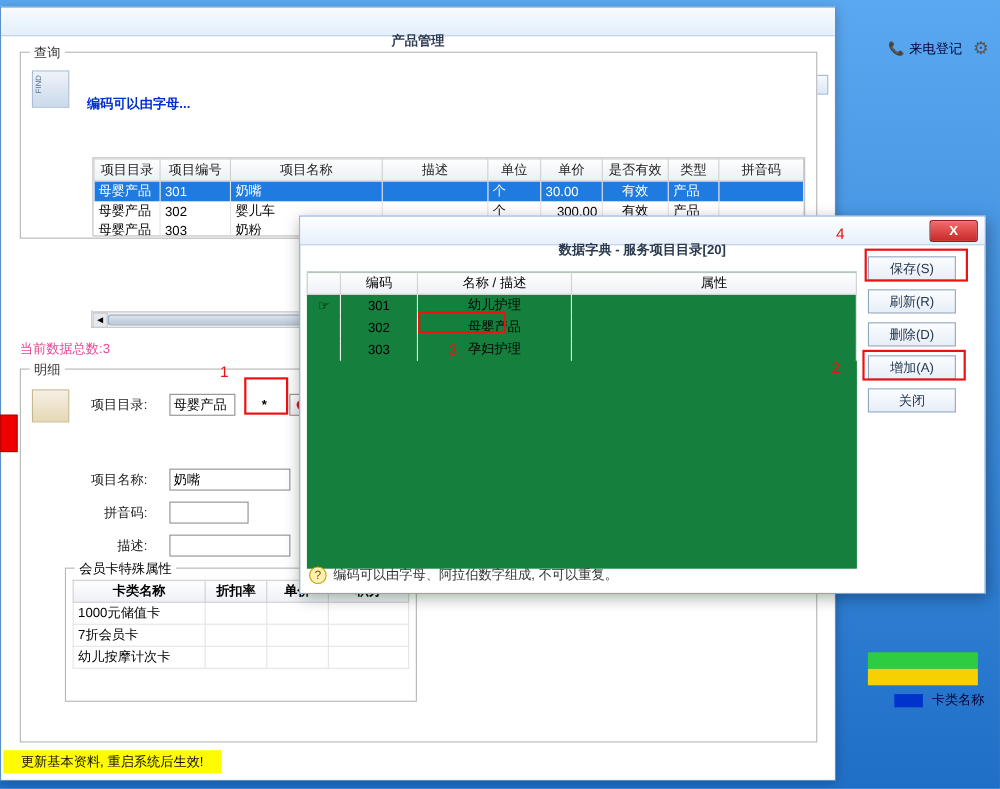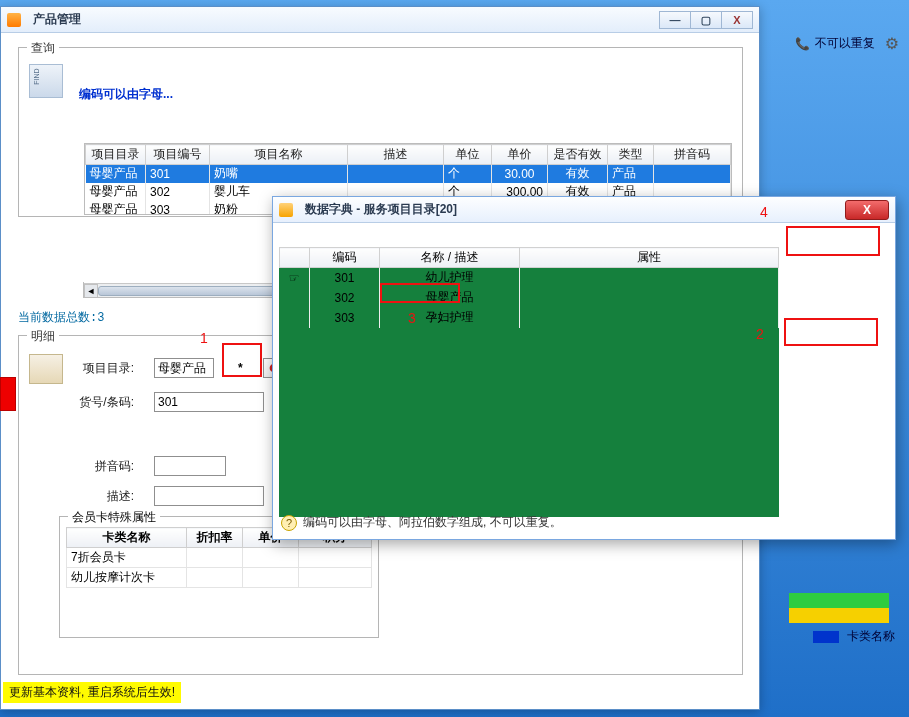--- a/index.html
+++ b/index.html
@@ -30,22 +30,22 @@
   .win {
     position:absolute; top:6px; left:0; width:760px; height:704px;
     background:#fff;
     border:1px solid #5b8fc8;
     box-shadow:0 2px 10px rgba(0,0,0,0.25);
   }
   .titlebar {
     height:26px;
     background:linear-gradient(#f8fbff,#e3eefb);
     border-bottom:1px solid #b8cde6;
-    display:flex; align-items:center; gap:12px; padding:0 6px;
-    color:#2a3a50; font-weight:bold;
+    display:flex; align-items:center; gap:22px; padding:0 6px;
+    color:#2a3a50; font-weight:bold;flex-direction:column;
   }
   .titlebar .app-icon { width:14px;height:14px; background:linear-gradient(#ffb347,#ff7b00); border-radius:2px;}
   .winctrl { margin-left:auto; display:flex; gap:0;}
   .winctrl span {
     width:32px;height:18px; text-align:center; line-height:16px;
     background:linear-gradient(#f6f9fd,#dbe8f8); border:1px solid #9fb7d4; margin-left:-1px;
     font-size:11px; color:#33485f;
   }
   .winctrl span:last-child { color:#933; }
 
@@ -74,39 +74,39 @@
   }
   .grid table { width:100%; border-collapse:collapse; }
   .grid th { background:linear-gradient(#fefefe,#ebeff5); border:1px solid #cfcfcf; font-weight:normal; color:#222; height:20px; }
   .grid td { border-right:1px solid #e4e4e4; height:18px; padding:0 4px;}
   .grid tr.sel td { background:#1f7be0; color:#fff; }
   .grid .scroll { position:absolute; bottom:0; left:0; right:0; height:14px; background:#eceef0; border-top:1px solid #c8c8c8;}
   .grid .scroll .thumb{ position:absolute; left:14px; top:2px; height:10px; width:230px; background:linear-gradient(#dbe3ec,#b9c7d8); border:1px solid #9daebf; border-radius:3px;}
   .grid .scroll .ar{ position:absolute; top:0; width:14px;height:14px; background:#e5e8ec; border:1px solid #c1c1c1; text-align:center; line-height:12px; font-size:9px;}
   .grid .scroll .ar.l{left:0}.grid .scroll .ar.r{right:0}
 
-  .total { position:absolute; left:17px; top:302px; color:#0369a1;font-family:Liberation Mono, monospace; }
+  .total { position:absolute; left:17px; top:302px; color:#ec4899; }
 
   .gb-detail { left:17px; top:328px; width:725px; height:340px;}
   .det-icon{ position:absolute; left:10px; top:18px; width:34px;height:30px; background:linear-gradient(#f6f0e4,#e6d8b6); border:1px solid #c5b78d;}
   .frow { position:absolute; left:55px; display:flex; align-items:center; gap:20px;}
   .frow label{ width:60px; text-align:right; color:#222;}
   .txt { border:1px solid #8f8f8f; height:20px; background:#fff; padding:0 3px; font-size:12px;}
   .req { color:#000; font-weight:bold; margin-left:4px;}
   .dot-btn { width:22px; height:20px; border:1px solid #8f8f8f; background:linear-gradient(#fff,#eee); display:flex; align-items:center; justify-content:center;}
   .dot-btn svg{width:14px;height:14px}
 
   .red-box { position:absolute; border:2px solid #e11; }
   .red-num { position:absolute; color:#e11; font-size:14px;}
 
   .inner-grp { position:absolute; border:1px solid #b5b5b5; background:#fff;}
   .inner-grp .legend{ position:absolute; top:-8px; left:8px; background:#fff; padding:0 4px;}
 
   .status-strip{
-    position:absolute; left:2px; bottom:6px; padding:2px 6px;
+    position:absolute; left:2px; bottom:6px; padding:2px 16px;
     background:#fffb00; color:#111;
   }
 
   .left-tab{ position:absolute; left:-1px; top:370px; width:16px; height:34px; background:#e00; border:1px solid #b00;}
 
   
   .dlg {
     position:absolute; left:272px; top:196px; width:624px; height:344px;
     background:#fff; border:1px solid #7aa7e0; box-shadow:2px 4px 14px rgba(0,0,0,0.35);
   }
@@ -125,21 +125,21 @@
   .hint-ico{ width:16px;height:16px; background:#ffefb3; border:1px solid #c8a400; border-radius:50%; text-align:center; line-height:14px; font-size:11px; color:#7a5b00;}
   .blurred { filter: blur(2.5px); opacity:0.65; pointer-events:none;}
 </style>
 </head>
 <body>
 
 <div class="desktop-bg"></div>
 
 <div class="caller-reg">
   <span>📞</span>
-  <span>不可以重复</span>
+  <span>来电登记</span>
   <span class="gear">⚙</span>
 </div>
 <div class="rect-g"></div>
 <div class="rect-y"></div>
 <div class="legend-row">
   <span class="legend-sw"></span>
   <span>卡类名称</span>
 </div>
 
 <div class="win">
@@ -173,21 +173,21 @@
           <th style="width:60px">是否有效</th>
           <th style="width:46px">类型</th>
           <th>拼音码</th>
         </tr>
         <tr class="sel">
           <td>母婴产品</td>
           <td>301</td>
           <td>奶嘴</td>
           <td></td>
           <td>个</td>
-          <td style="text-align:center">30.00</td>
+          <td style="text-align:left">30.00</td>
           <td style="text-align:center">有效</td>
           <td>产品</td>
           <td></td>
         </tr>
         <tr>
           <td>母婴产品</td>
           <td>302</td>
           <td>婴儿车</td>
           <td></td>
           <td>个</td>
@@ -224,43 +224,49 @@
     <div class="frow" style="top:22px">
       <label>项目目录:</label>
       <input class="txt" style="width: 60px;" value="母婴产品">
       <span class="req">*</span>
       <span class="dot-btn">
         <svg viewBox="0 0 16 16">
             <circle cx="8" cy="8" r="5" fill="#c22"></circle>
           </svg>
       </span>
     </div>
-    <div class="frow" style="top:56px">
-      <label>货号/条码:</label>
-      <input class="txt" style="width: 110px;" value="301">
+    <div class="frow" style="top:90px">
+      <label>项目名称:</label>
+      <input class="txt" style="width: 110px;" value="奶嘴">
     </div>
     <div class="frow" style="top:120px">
       <label>拼音码:</label>
       <input class="txt" style="width: 72px;" value="">
     </div>
     <div class="frow" style="top:150px">
       <label>描述:</label>
       <input class="txt" style="width: 110px;" value="">
     </div>
 
     <div class="inner-grp" style="left:40px; top:180px; width:320px; height:122px;padding-left:39px;">
       <span class="legend">会员卡特殊属性</span>
       <table style="position:absolute; left:6px; top:10px; width:306px; border-collapse:collapse;">
         <tbody>
             <tr>
           <th style="border:1px solid #cfcfcf;background:linear-gradient(#fff,#edf0f5);width:120px;height:20px">卡类名称</th>
           <th style="border:1px solid #cfcfcf;background:linear-gradient(#fff,#edf0f5);width:56px">折扣率</th>
           <th style="border:1px solid #cfcfcf;background:linear-gradient(#fff,#edf0f5);width:56px">单价</th>
           <th style="border:1px solid #cfcfcf;background:linear-gradient(#fff,#edf0f5)">积分</th>
         </tr>
+        <tr>
+              <td style="border:1px solid #e4e4e4;height:20px;padding:0 4px">1000元储值卡</td>
+              <td style="border:1px solid #e4e4e4"></td>
+              <td style="border:1px solid #e4e4e4"></td>
+              <td style="border:1px solid #e4e4e4"></td>
+            </tr>
         <tr>
               <td style="border:1px solid #e4e4e4;height:20px;padding:0 4px">7折会员卡</td>
               <td style="border:1px solid #e4e4e4"></td>
               <td style="border:1px solid #e4e4e4"></td>
               <td style="border:1px solid #e4e4e4"></td>
             </tr>
         <tr>
               <td style="border:1px solid #e4e4e4;height:20px;padding:0 4px">幼儿按摩计次卡</td>
               <td style="border:1px solid #e4e4e4"></td>
               <td style="border:1px solid #e4e4e4"></td>
@@ -308,20 +314,27 @@
       <tr>
         <td></td>
             <td>303</td>
         <td>孕妇护理</td>
             <td></td>
       </tr>
     </tbody>
       </table>
   </div>
 
+  <div class="dlg-btns">
+    <div class="btn" style="width:80px">保存(S)</div>
+    <div class="btn" style="width:80px">刷新(R)</div>
+    <div class="btn" style="width:80px">删除(D)</div>
+    <div class="btn" style="width:80px">增加(A)</div>
+    <div class="btn" style="width:80px">关闭</div>
+  </div>
 
   <div class="dlg-hint">
     <span class="hint-ico">?</span>
     <span>编码可以由字母、阿拉伯数字组成, 不可以重复。</span>
   </div>
 </div>
 
 <div class="red-box" style="left:786px; top:226px; width:94px; height:30px;"></div>
 <div class="red-num" style="left:760px; top:204px;">4</div>
 

